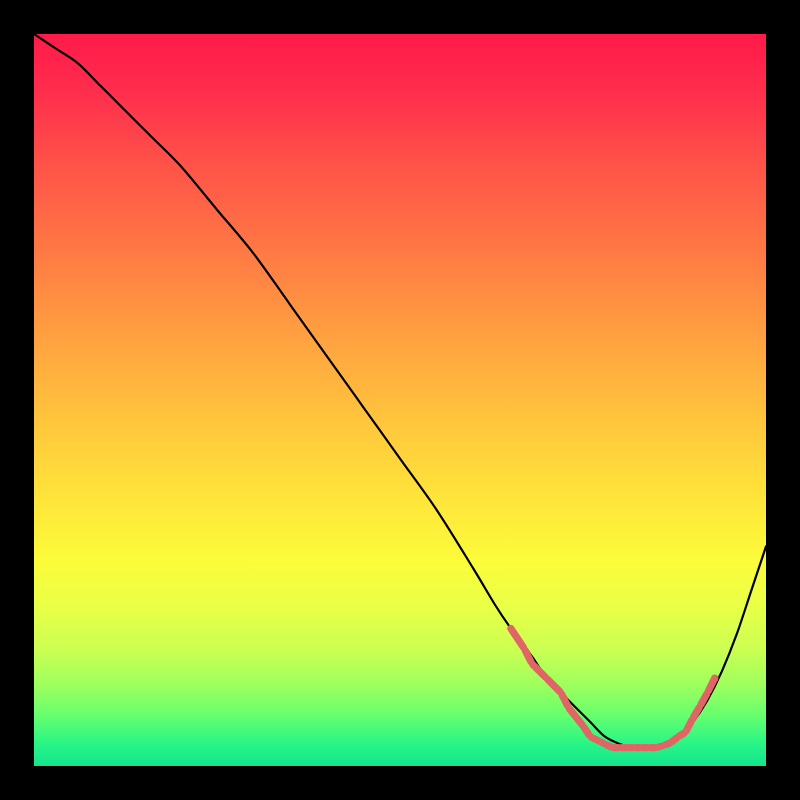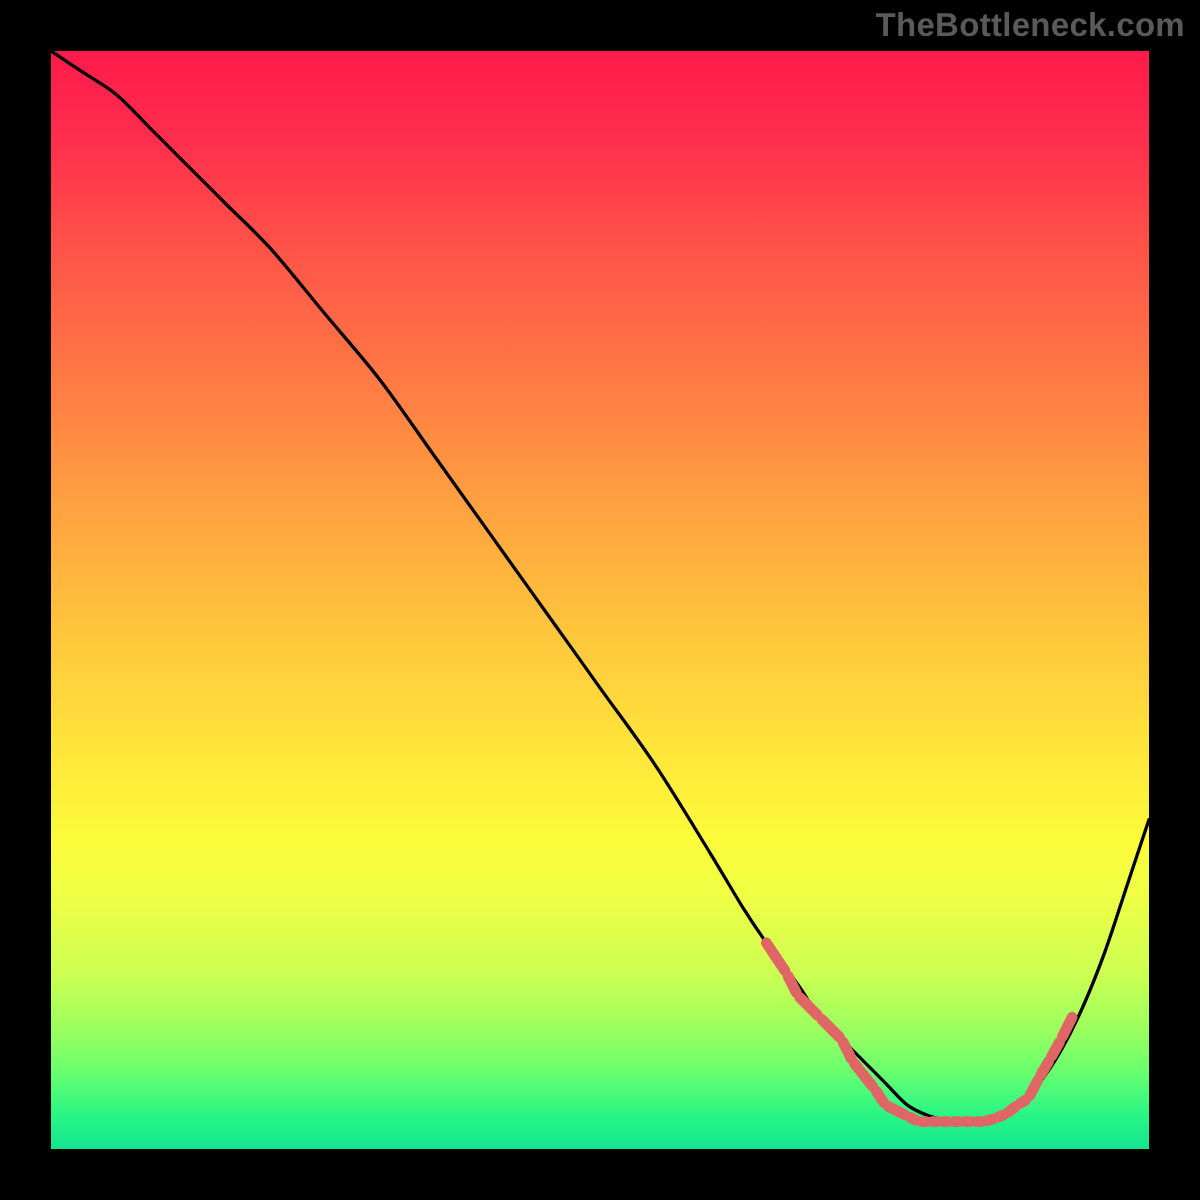--- a/index.html
+++ b/index.html
@@ -72,21 +72,20 @@
   }
   .marker {
     fill: #e06666;
     stroke: none;
   }
 </style>
 </head>
 <body>
 
 <div class="frame">
-  <div class="watermark">TheBottleneck.com</div>
 
   <div class="plot-area">
     <div class="gradient"></div>
     <svg class="overlay" viewBox="0 0 732 732" preserveAspectRatio="none">
       <path id="curve-path" class="curve" d="M 0.00 0.00 C 3.66 2.44, 14.64 9.76, 21.96 14.64 C 29.28 19.52, 36.60 23.18, 43.92 29.28 C 51.24 35.38, 58.56 43.92, 65.88 51.24 C 73.20 58.56, 79.30 64.66, 87.84 73.20 C 96.38 81.74, 107.36 92.72, 117.12 102.48 C 126.88 112.24, 135.42 119.56, 146.40 131.76 C 157.38 143.96, 170.80 161.04, 183.00 175.68 C 195.20 190.32, 207.40 203.74, 219.60 219.60 C 231.80 235.46, 244.00 253.76, 256.20 270.84 C 268.40 287.92, 280.60 305.00, 292.80 322.08 C 305.00 339.16, 317.20 356.24, 329.40 373.32 C 341.60 390.40, 353.80 407.48, 366.00 424.56 C 378.20 441.64, 390.40 457.50, 402.60 475.80 C 414.80 494.10, 429.44 518.50, 439.20 534.36 C 448.96 550.22, 455.06 561.20, 461.16 570.96 C 467.26 580.72, 469.70 584.38, 475.80 592.92 C 481.90 601.46, 491.66 613.66, 497.76 622.20 C 503.86 630.74, 507.52 638.06, 512.40 644.16 C 517.28 650.26, 522.16 653.92, 527.04 658.80 C 531.92 663.68, 536.80 668.56, 541.68 673.44 C 546.56 678.32, 551.44 683.20, 556.32 688.08 C 561.20 692.96, 566.08 699.06, 570.96 702.72 C 575.84 706.38, 580.72 708.21, 585.60 710.04 C 590.48 711.87, 595.36 713.09, 600.24 713.70 C 605.12 714.31, 610.00 714.31, 614.88 713.70 C 619.76 713.09, 624.64 711.87, 629.52 710.04 C 634.40 708.21, 639.28 706.38, 644.16 702.72 C 649.04 699.06, 653.92 694.18, 658.80 688.08 C 663.68 681.98, 668.56 674.66, 673.44 666.12 C 678.32 657.58, 683.20 647.82, 688.08 636.84 C 692.96 625.86, 697.84 613.66, 702.72 600.24 C 707.60 586.82, 712.48 570.96, 717.36 556.32 C 722.24 541.68, 729.56 519.72, 732.00 512.40"></path>
       <g id="markers-group">
           <line x1="476.91" y1="594.58" x2="489.33" y2="613.22" stroke="#e06666" stroke-width="7.20" stroke-linecap="round"></line>
           <line x1="491.33" y1="616.67" x2="496.87" y2="627.73" stroke="#e06666" stroke-width="7.20" stroke-linecap="round"></line>
           <line x1="499.17" y1="630.93" x2="510.99" y2="642.75" stroke="#e06666" stroke-width="7.20" stroke-linecap="round"></line>
           <line x1="513.81" y1="645.57" x2="525.63" y2="657.39" stroke="#e06666" stroke-width="7.20" stroke-linecap="round"></line>

